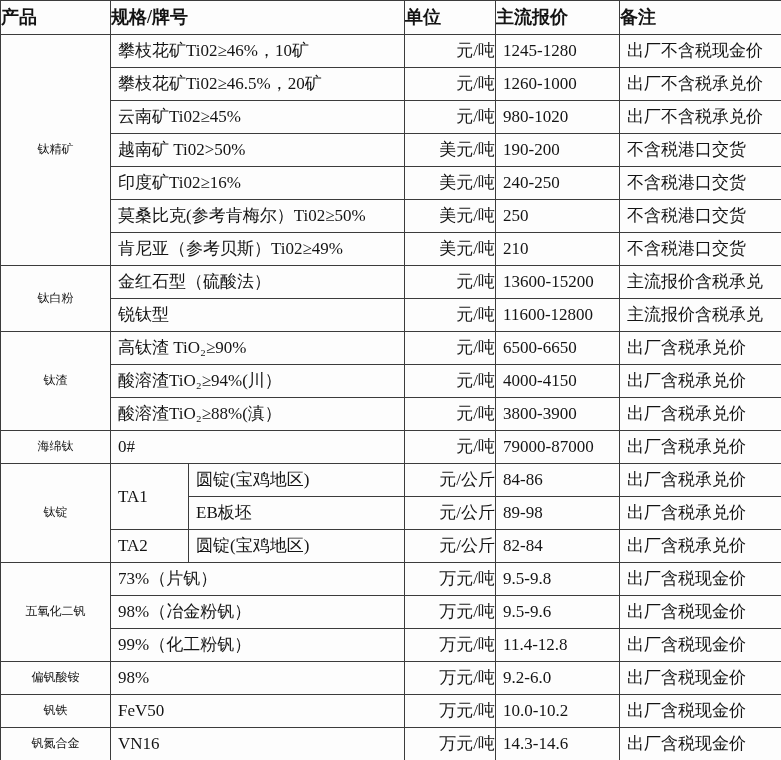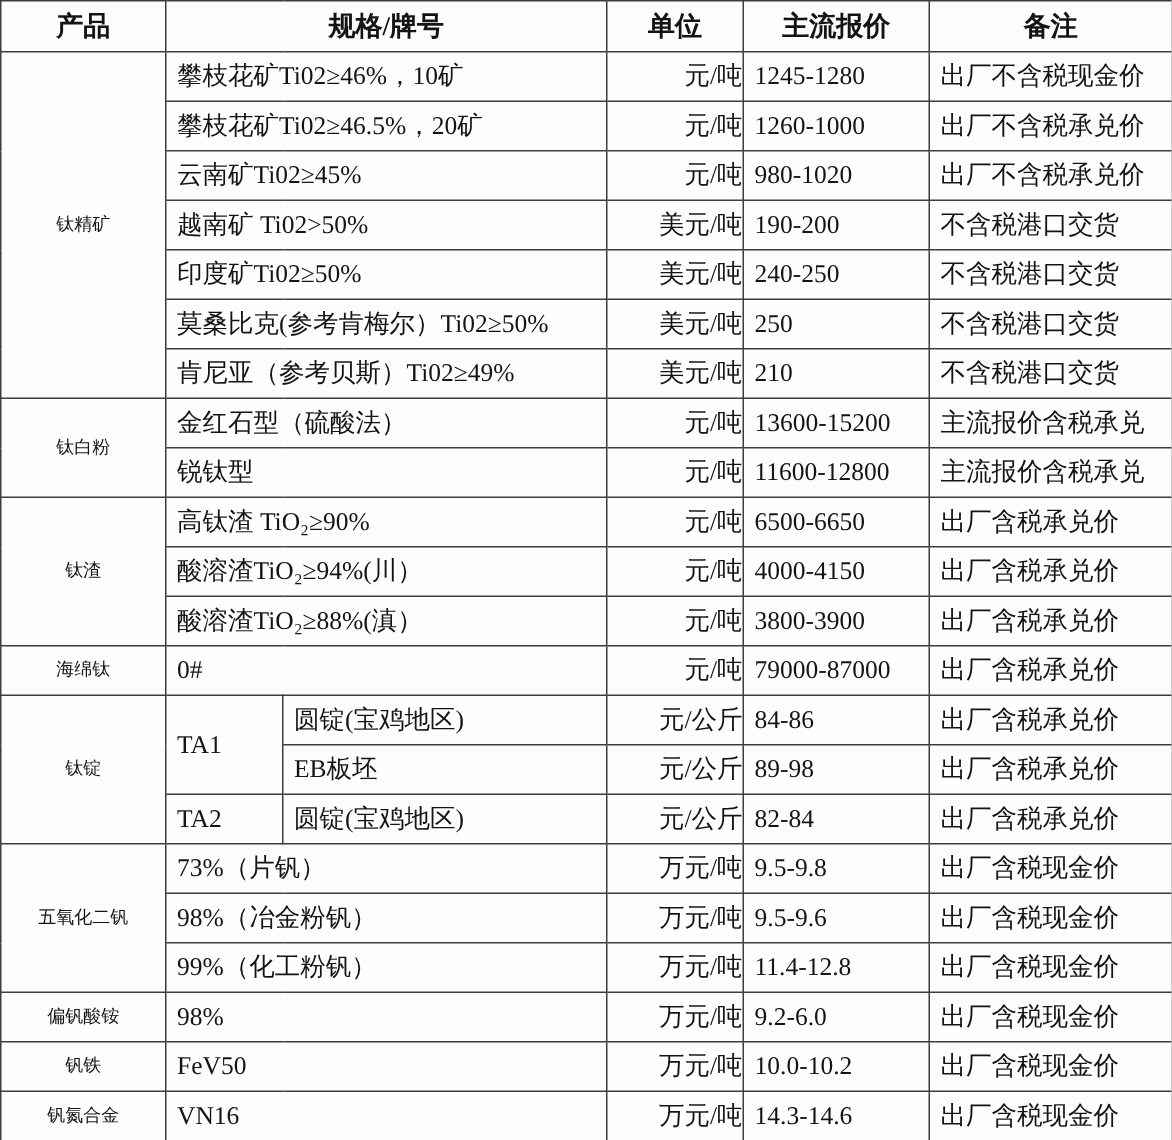--- a/index.html
+++ b/index.html
@@ -27,21 +27,21 @@
     padding: 0;
     overflow: hidden;
     white-space: nowrap;
     vertical-align: middle;
   }
   .price-table thead tr { height: 34px; }
   .price-table tbody tr { height: 33px; }
   .price-table th {
     font-weight: bold;
     font-size: 18px;
-    text-align: center;
+    text-align: left;
   }
   td.c { text-align: right; }
   td.l { text-align: left; padding-left: 7px; padding-right: 2px; }
   td.product { text-align: center; font-size: 12px; }
 </style>
 </head>
 <body>
 
 <table class="price-table">
   <colgroup>
@@ -82,21 +82,21 @@
       <td class="l">980-1020</td>
       <td class="l">出厂不含税承兑价</td>
     </tr>
     <tr>
       <td colspan="2" class="l">越南矿 Ti02&gt;50%</td>
       <td class="c">美元/吨</td>
       <td class="l">190-200</td>
       <td class="l">不含税港口交货</td>
     </tr>
     <tr>
-      <td colspan="2" class="l">印度矿Ti02≥50%</td>
+      <td colspan="2" class="l">印度矿Ti02≥16%</td>
       <td class="c">美元/吨</td>
       <td class="l">240-250</td>
       <td class="l">不含税港口交货</td>
     </tr>
     <tr>
       <td colspan="2" class="l">莫桑比克(参考肯梅尔）Ti02≥50%</td>
       <td class="c">美元/吨</td>
       <td class="l">250</td>
       <td class="l">不含税港口交货</td>
     </tr>

